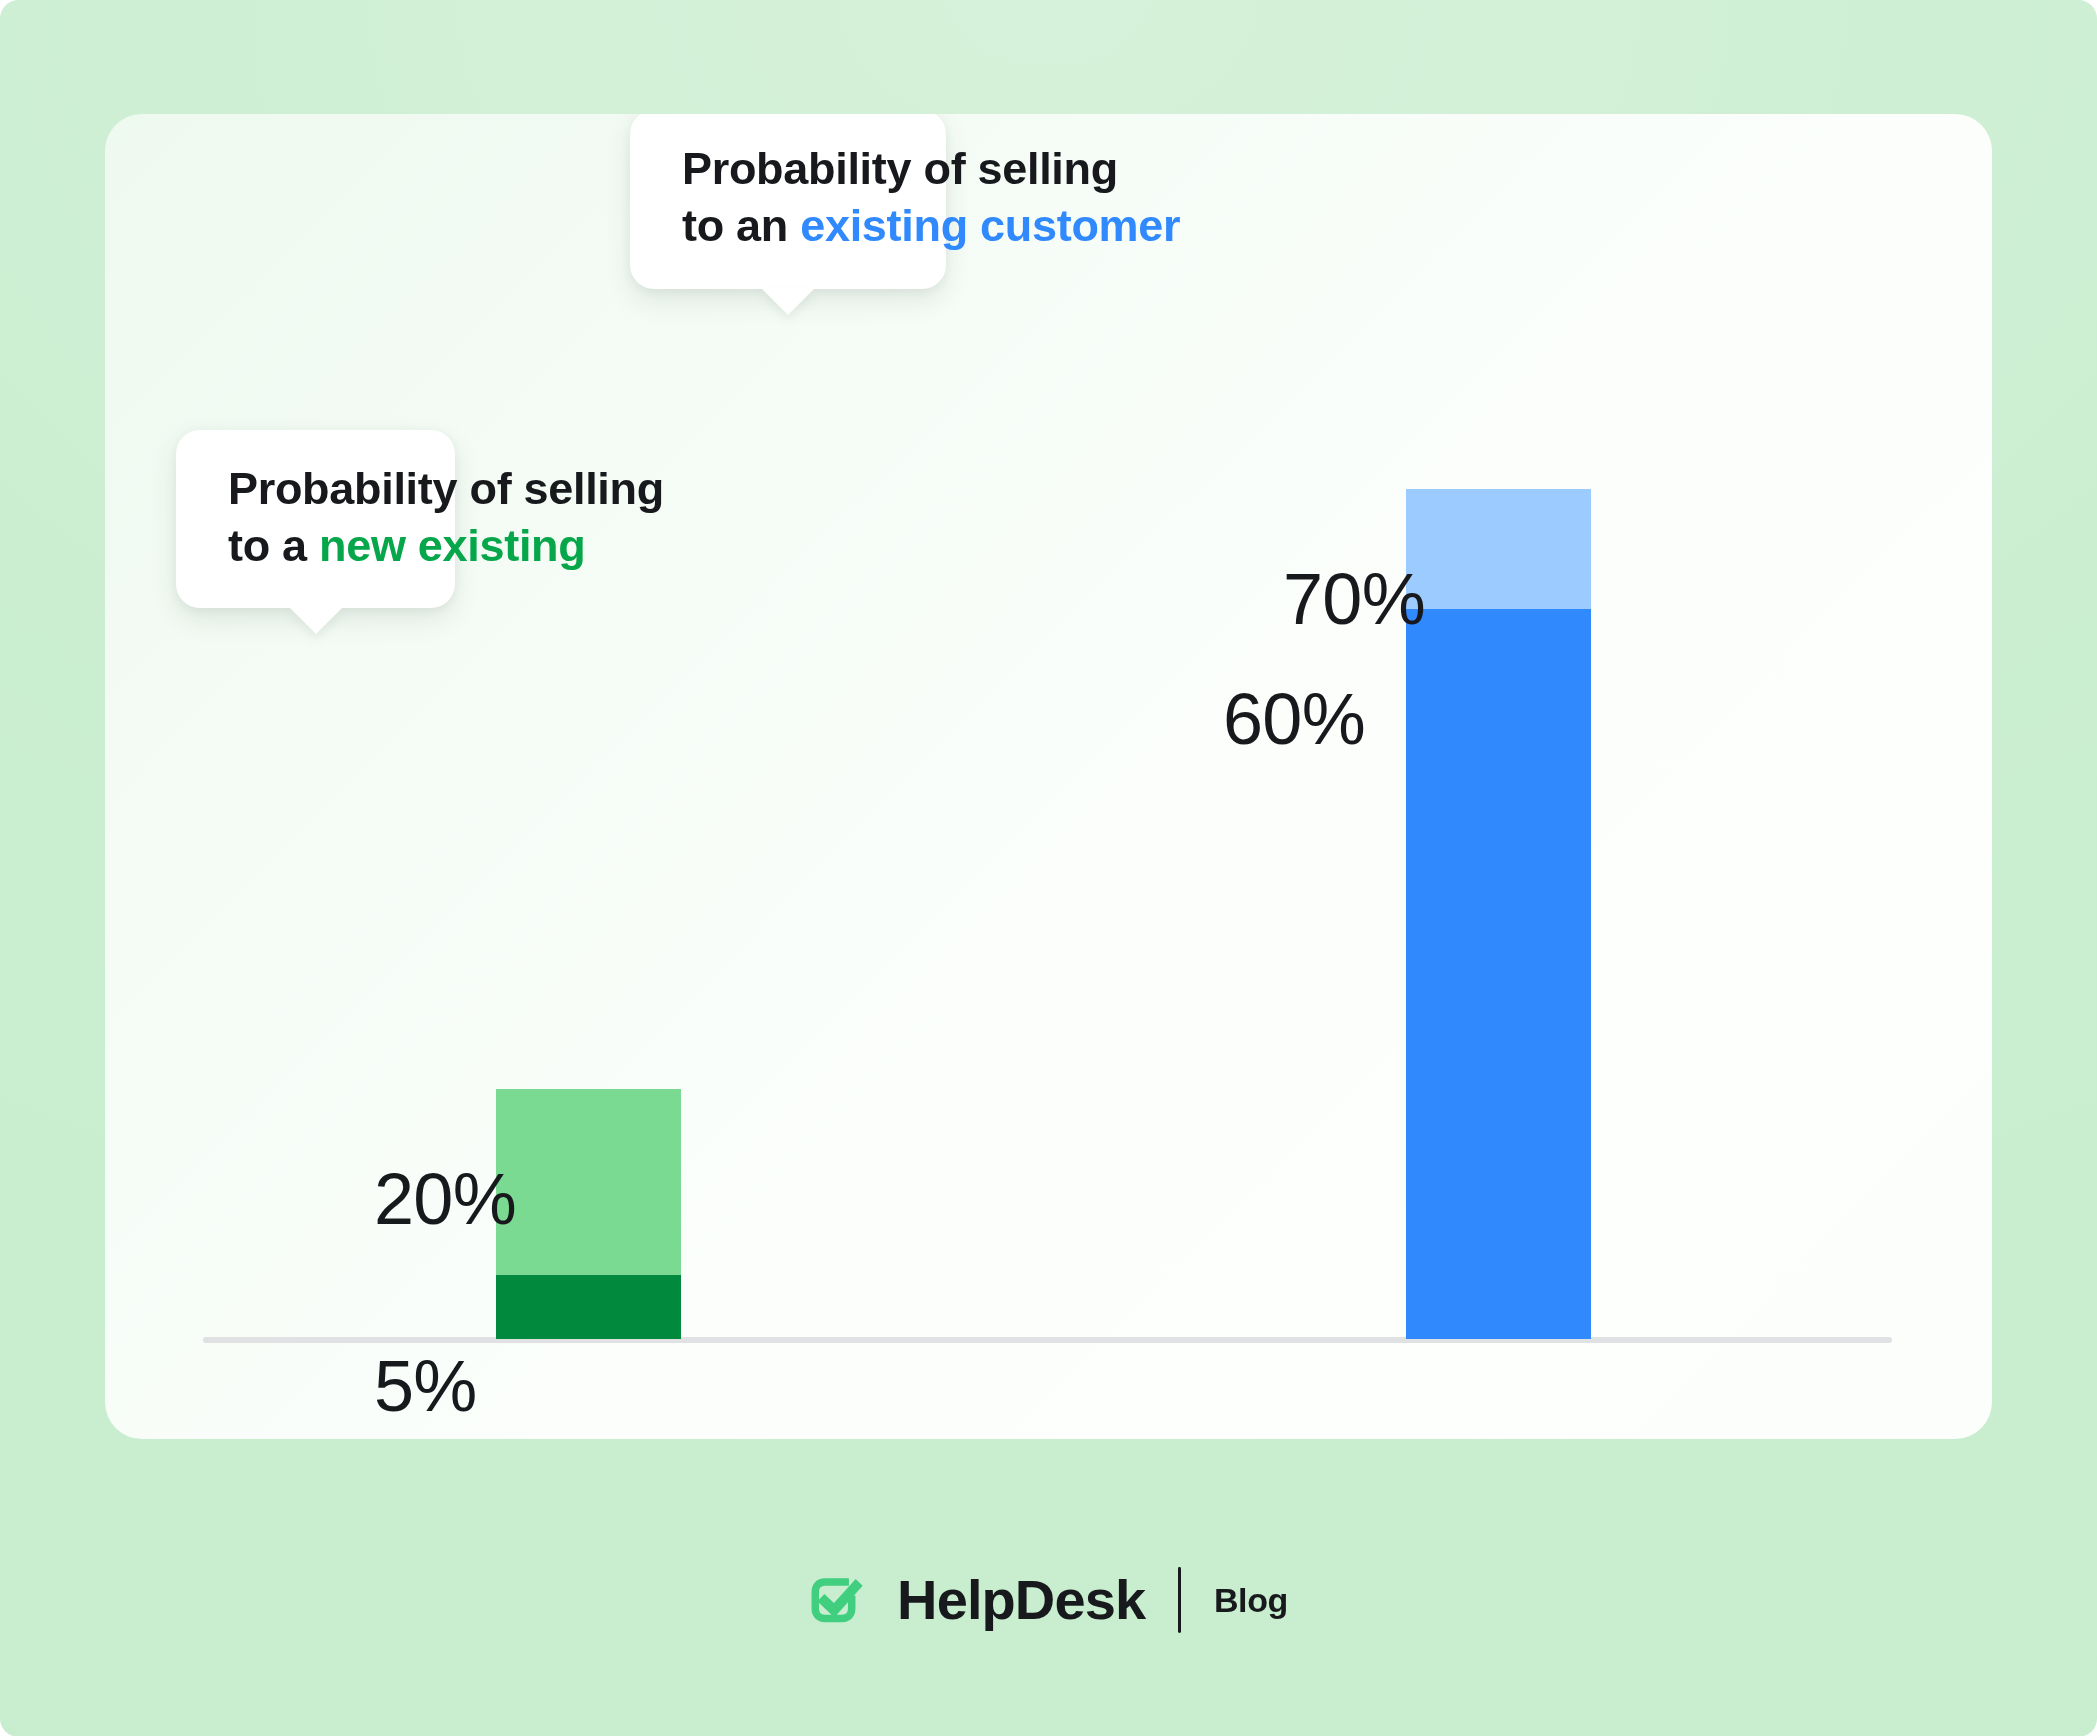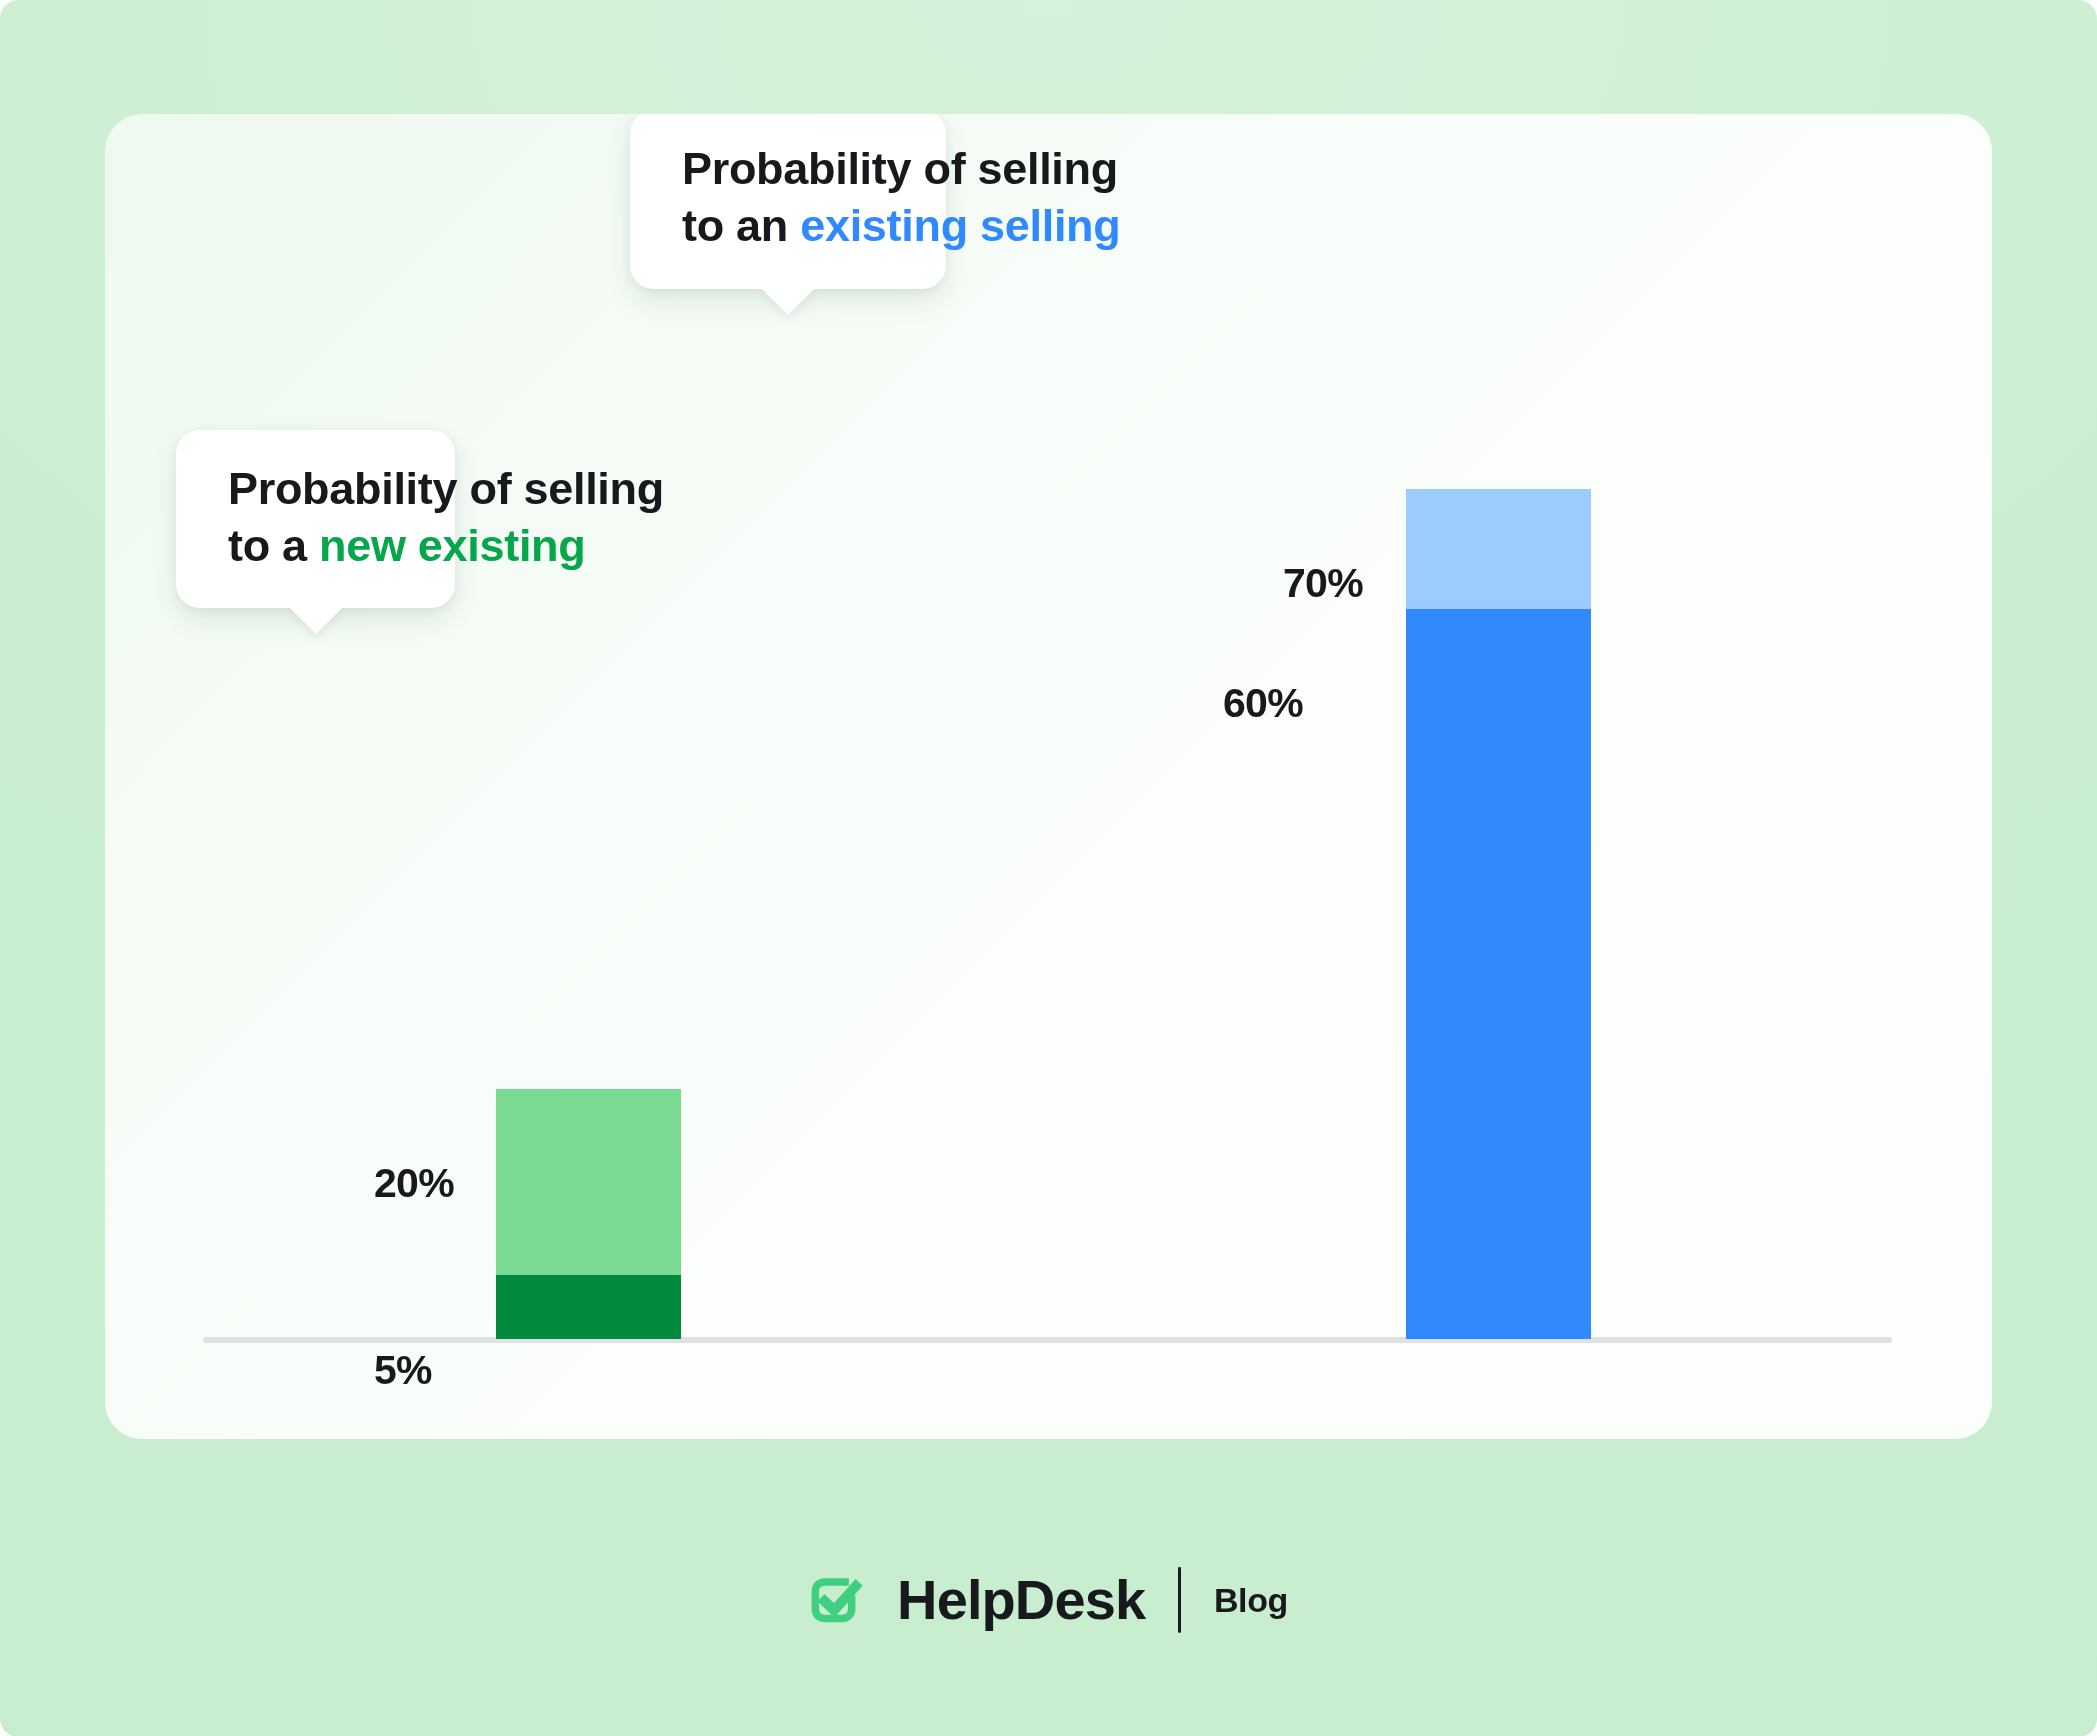--- a/index.html
+++ b/index.html
@@ -74,22 +74,22 @@
     left: 1301px;
     top: 375px;
     height: 850px;
   }
   #bar-existing .seg-top    { height: 120px;  background: #9bcbff; } 
   #bar-existing .seg-bottom { height: 730px; background: #3089fd; } 
 
   
   .value-label {
     position: absolute;
-    font-size: 41px;
-    font-weight: 700;
+    font-size: 72px;
+    font-weight: 400;
     color: #17191c;
     letter-spacing: -0.7px;
     line-height: 1;
     white-space: nowrap;
   }
   #label-new-total      { left: 269px;  top: 1049px; text-align: right; }  
   #label-new-base       { left: 269px;  top: 1236px; }  
   #label-existing-total { left: 1178px; top: 449px;  }  
   #label-existing-base  { left: 1118px; top: 569px;  }  
 
@@ -212,21 +212,21 @@
       <div class="seg-bottom"></div>
     </div>
 
     <div class="value-label" id="label-existing-total">70%</div>
 
     <div class="value-label" id="label-existing-base">60%</div>
 
     <div class="tooltip" id="tooltip-existing">
       <div class="tip-text">
         <span>Probability of selling</span><br>
-        <span>to an </span><span class="hl-blue">existing selling</span>
+        <span>to an </span><span class="hl-blue">existing customer</span>
       </div>
       <div class="tail"></div>
     </div>
 
   </div>
 
   <div class="footer">
     <div class="brand">
       <svg class="brand-mark" viewBox="0 0 48 48" aria-hidden="true">
         <path d="M40 6 L21.4 26.6 L13.2 18.8 L7.2 25.1 L21.7 38.9 L46 11.8 Z" fill="#40ce7f"></path>

